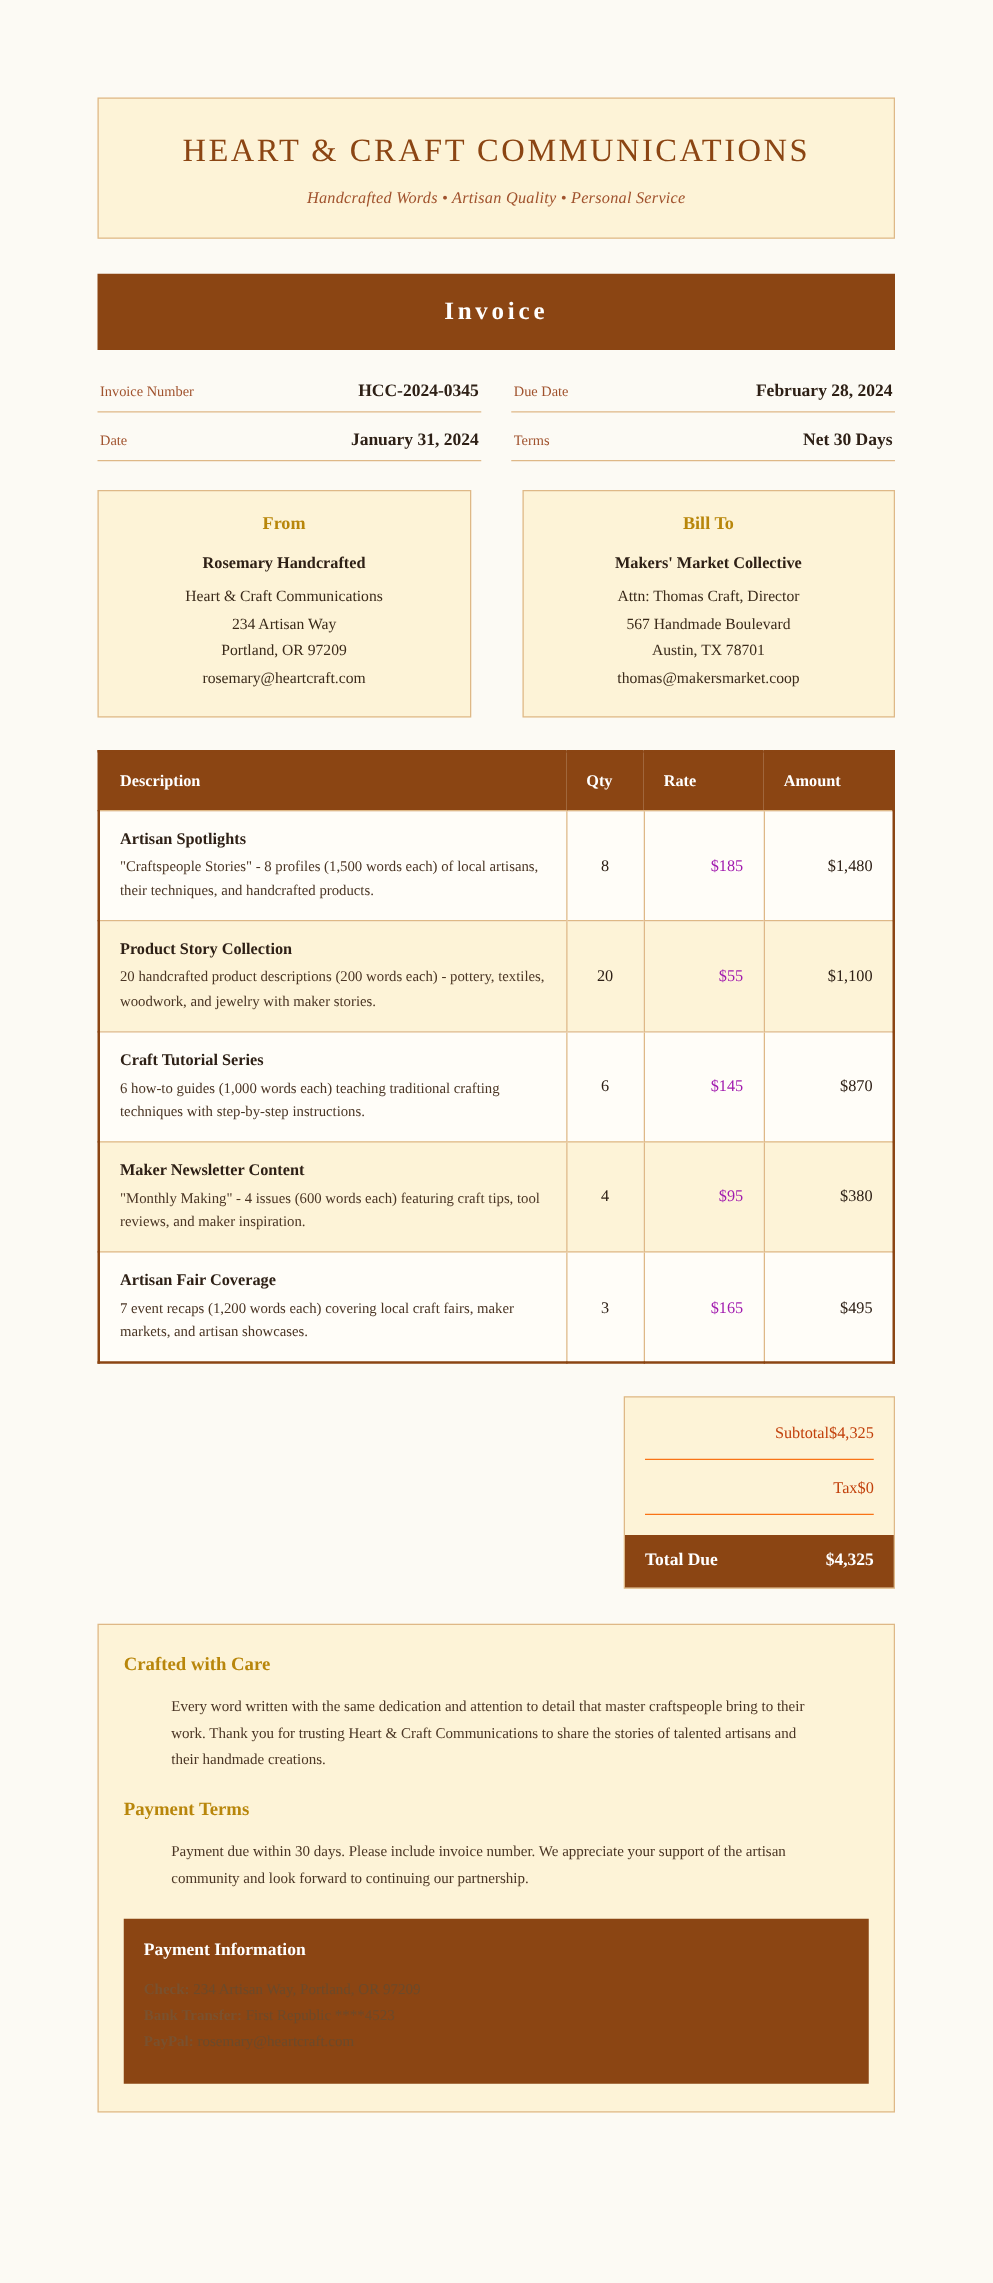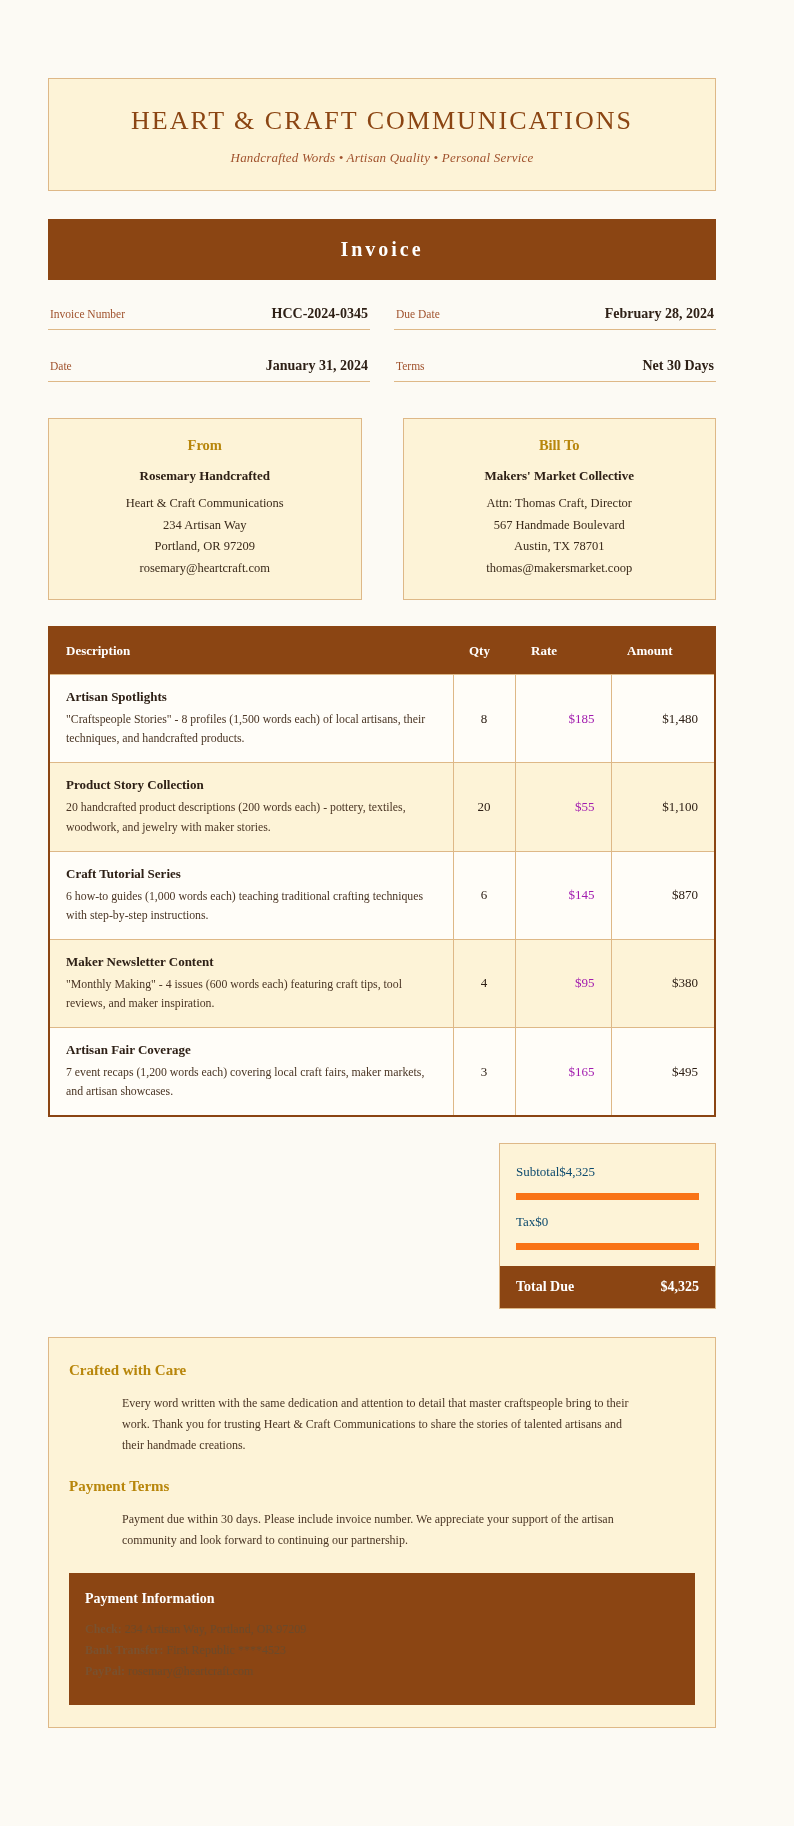--- a/index.html
+++ b/index.html
@@ -8,21 +8,21 @@
     width: 794px;
     min-height: 1826px;
     background: #FCFAF4;
     font-family: "Liberation Serif", "DejaVu Serif", serif;
     color: #3A2A1A;
     -webkit-font-smoothing: antialiased;
   }
 
   .page {
     width: 794px;
-    padding: 78px 78px 40px 48px;
+    padding: 78px 78px 40px 78px;
   }
 
   
   .letterhead {
     background: #FDF3D7;
     border: 1px solid #DEB887;
     text-align: center;
     padding: 26px 20px 24px 20px;
   }
   .company-name {
@@ -58,21 +58,21 @@
     display: grid;
     grid-template-columns: 1fr 1fr;
     column-gap: 24px;
   }
   .meta-row {
     display: flex;
     justify-content: space-between;
     align-items: baseline;
     border-bottom: 1px solid #DEB887;
     padding: 4px 2px 7px 2px;
-    margin-bottom: 24px;
+    margin-bottom: 11px;
   }
   .meta-label {
     font-size: 11.5px;
     color: #A0522D;
   }
   .meta-value {
     font-size: 14px;
     font-weight: bold;
     color: #2E2016;
   }
@@ -175,26 +175,26 @@
     justify-content: flex-end;
   }
   .totals {
     width: 217px;
     background: #FDF3D7;
     border: 1px solid #DEB887;
   }
   .totals-inner { padding: 14px 16px 2px 16px; }
   .total-row {
     display: flex;
-    justify-content: flex-start;
+    justify-content: flex-end;
     align-items: baseline;
     font-size: 13px;
-    color: #0c4a6e;
+    color: #c2410c;
     padding: 6px 0 13px 0;
-    border-bottom: 7px solid #f97316;
+    border-bottom: 1px solid #f97316;
     margin-bottom: 8px;
   }
   .grand-total {
     background: #8B4513;
     color: #FFFFFF;
     display: flex;
     justify-content: space-between;
     align-items: baseline;
     padding: 13px 16px;
     font-size: 14px;

